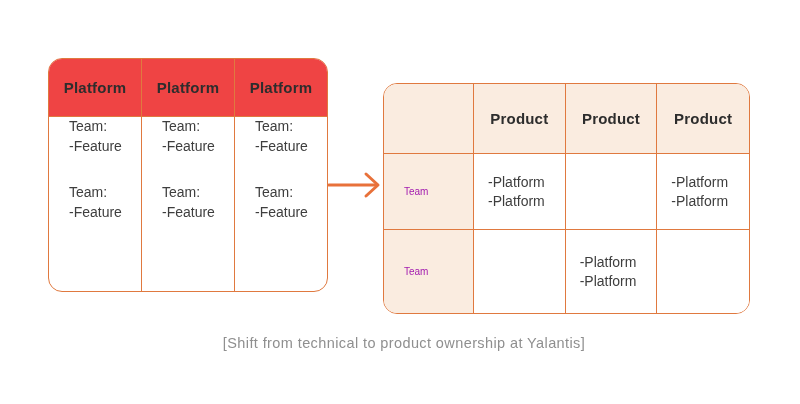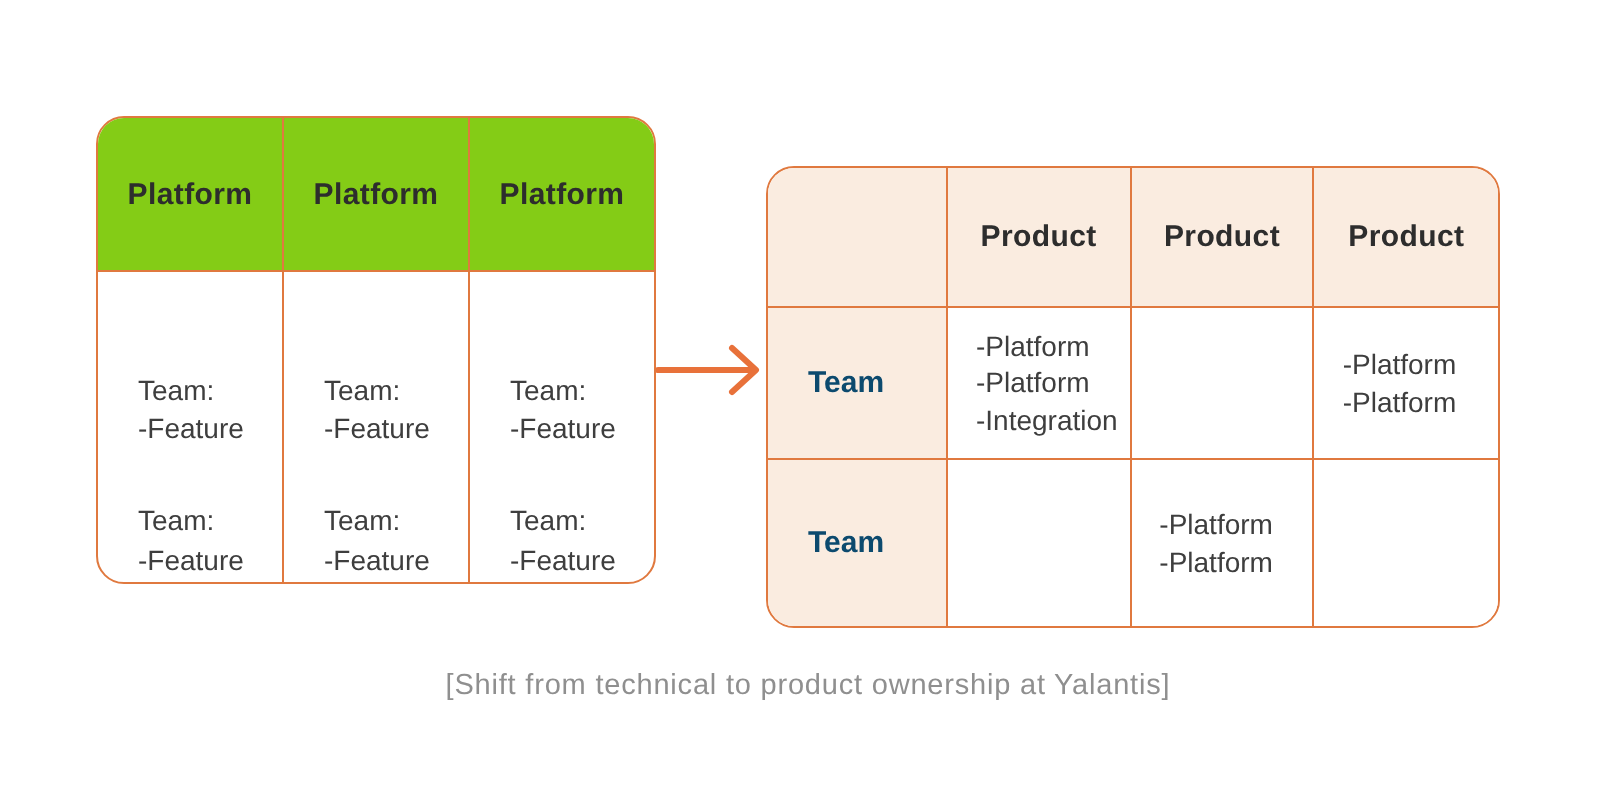--- a/index.html
+++ b/index.html
@@ -16,31 +16,31 @@
 
   
   .left-table {
     left: 48px; top: 58px;
     width: 280px; height: 234px;
     display: flex;
   }
   .left-col { flex: 1; display: flex; flex-direction: column; }
   .left-col:not(:last-child) { border-right: 1.5px solid #E0793F; }
   .col-header {
-    height: 77px;
-    background: #84cc16;
+    height: 58px;
+    background: #ef4444;
     border-bottom: 1.5px solid #E0793F;
     display: flex; align-items: center; justify-content: center;
     font-size: 15px; font-weight: 700; color: #2D2D2D;
     letter-spacing: 0.2px;
     text-align: right;
   }
   .left-body {
     flex: 1;
-    display: flex; flex-direction: column; justify-content: flex-end;
+    display: flex; flex-direction: column; justify-content: flex-start;
     gap: 26px;
     padding-left: 20px;
   }
   .team-block { font-size: 14px; color: #3E3E3E; line-height: 1.42; }
 
   
   .arrow-wrap { position: absolute; left: 328px; top: 170px; width: 56px; height: 30px; }
 
   
   .right-table {
@@ -56,21 +56,21 @@
   .cell:not(.last-row) { border-bottom: 1.5px solid #E0793F; }
   .cell.peach { background: #FAECE0; }
   .cell.header-cell {
     display: flex; align-items: center; justify-content: center;
     font-size: 15px; font-weight: 700; color: #2D2D2D;
     letter-spacing: 0.2px;
   }
   .cell.team-cell {
     display: flex; align-items: center;
     padding-left: 20px;
-    font-size: 15px; font-weight: 700; color: #0c4a6e;
+    font-size: 10px; font-weight: 400; color: #a21caf;
   }
   .cell.list-cell {
     display: flex; flex-direction: column; justify-content: center;
     padding-left: 14px;
     font-size: 14px; color: #3E3E3E; line-height: 1.3;
   }
 
   
   .caption {
     position: absolute;
@@ -137,21 +137,20 @@
 
   <div class="cell peach header-cell"></div>
   <div class="cell peach header-cell">Product</div>
   <div class="cell peach header-cell">Product</div>
   <div class="cell peach header-cell last-col">Product</div>
 
   <div class="cell peach team-cell">Team</div>
   <div class="cell list-cell">
     <div>-Platform</div>
     <div>-Platform</div>
-    <div>-Integration</div>
   </div>
   <div class="cell list-cell"></div>
   <div class="cell list-cell last-col">
     <div>-Platform</div>
     <div>-Platform</div>
   </div>
 
   <div class="cell peach team-cell last-row">Team</div>
   <div class="cell list-cell last-row"></div>
   <div class="cell list-cell last-row">

